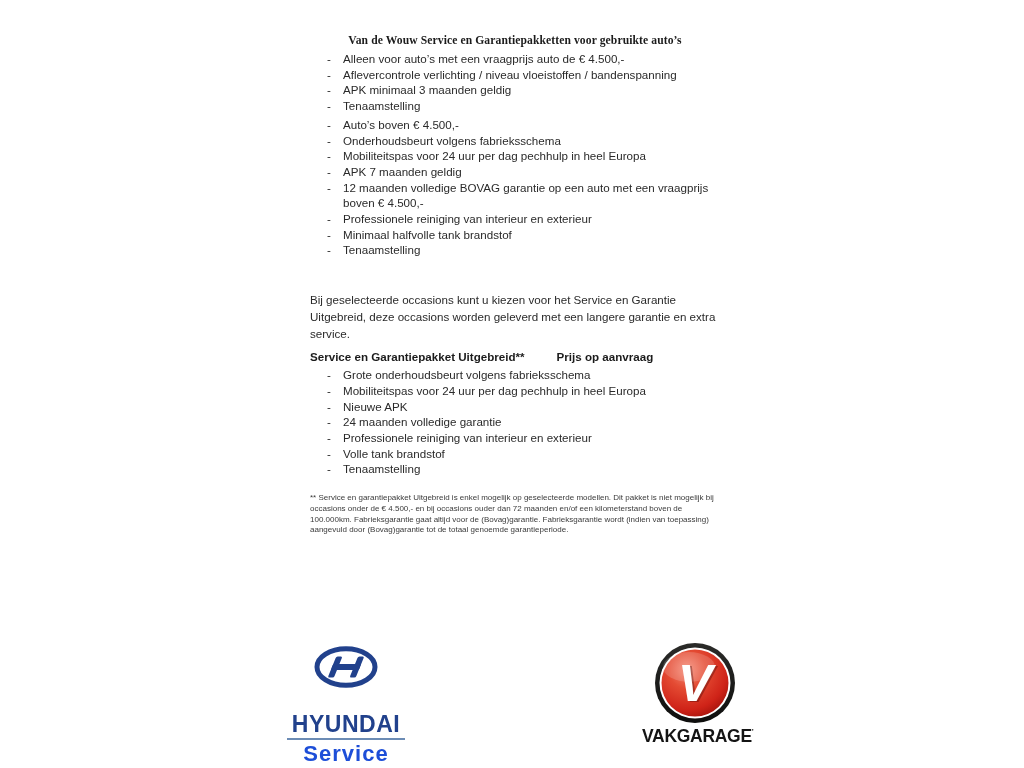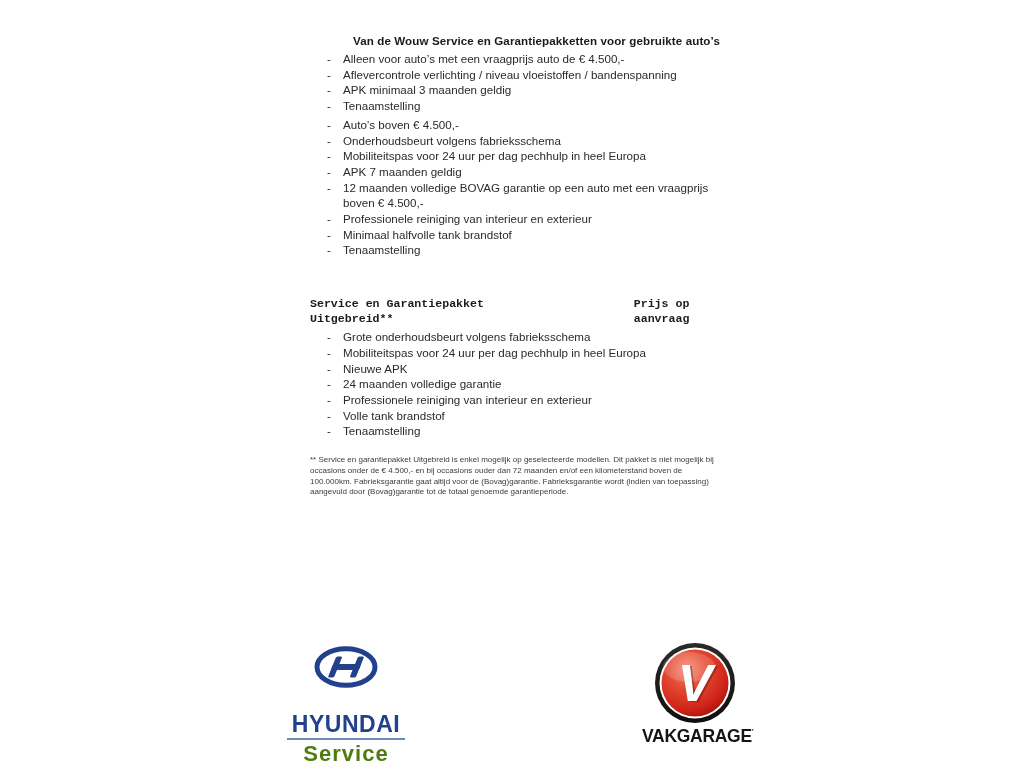--- a/index.html
+++ b/index.html
@@ -2,30 +2,30 @@
 <html><head>
 <meta charset="utf-8">
 <style>
   html, body { margin:0; padding:0; background:#ffffff; }
   .page {
     position:relative; width:1024px; height:768px; background:#ffffff;
     font-family:"Liberation Sans", sans-serif; color:#262626; overflow:hidden;
   }
   .column { position:absolute; left:310px; top:0; width:410px; }
   .doc-title {
-    margin:33px 0 0; text-align:right; font-size:11.6px; font-weight:700;
-    color:#1b1b1b; letter-spacing:0.1px; line-height:15px;
+    margin:33px 0 0; text-align:center; font-size:11.6px; font-weight:700;
+    color:#1b1b1b; letter-spacing:0.1px; line-height:15px;font-family:Liberation Serif, serif;
   }
   .sec-heading {
     font-size:11.6px; font-weight:700; color:#1b1b1b; line-height:15px;
     white-space:pre-wrap;
   }
   .h1 { margin-top:33px; }
   .h2 { margin-top:27px; }
-  .h3row { margin-top:38px; display:flex;font-family:Liberation Mono, monospace; }
+  .h3row { margin-top:7px; display:flex; }
   .price { margin-left:32px;text-align:center; }
   ul.blist {
     list-style:none; margin:3px 0 0; padding:0 0 0 17px;
     font-size:11.6px; line-height:15.7px; color:#2a2a2a;
   }
   li.bitem { display:flex; }
   .dash { width:16px; flex:none; }
   .btext { flex:1; }
   p.intro { margin:33px 0 0; font-size:11.6px; line-height:17px; color:#2a2a2a; width:410px; }
   p.footnote { margin:16px 0 0; font-size:8px; line-height:10.8px; color:#3a3a3a; width:406px; }
@@ -33,21 +33,21 @@
   
   .logo { position:absolute; }
   .hyundai { left:287px; top:646px; width:118px; text-align:center; }
   .hy-oval { display:block; margin:0 auto; }
   .hy-word {
     margin-top:24px; font-size:23px; font-weight:700; color:#21418c;
     letter-spacing:0.5px; line-height:24px;
   }
   .hy-rule { height:2px; background:#6c8cb5; margin-top:2px; }
   .hy-sub {
-    margin-top:2px; font-size:22px; font-weight:700; color:#4d7c0f;
+    margin-top:2px; font-size:22px; font-weight:700; color:#1d4ed8;
     letter-spacing:1px; line-height:24px;
   }
   .wouw { left:446px; top:664px; width:158px; height:64px; }
   .vak { left:642px; top:642px; width:106px; text-align:center; }
   .vak svg { display:block; margin:0 auto; }
   .vak-word {
     margin-top:3px; font-size:17.5px; font-weight:700; color:#141414;
     letter-spacing:-0.3px; line-height:18px; white-space:nowrap;
   }
   .vak-tm { font-size:7px; vertical-align:top; line-height:10px; }
@@ -110,20 +110,21 @@
         <li class="bitem">
         <span class="dash">-</span>
         <span class="btext">Minimaal halfvolle tank brandstof</span>
       </li>
         <li class="bitem">
         <span class="dash">-</span>
         <span class="btext">Tenaamstelling</span>
       </li>
       </ul>
 
+    <p class="intro">Bij geselecteerde occasions kunt u kiezen voor het Service en Garantie Uitgebreid, deze occasions worden geleverd met een langere garantie en extra service.</p>
 
     <div class="sec-heading h3row">
       <span>Service en Garantiepakket Uitgebreid**</span>
       <span class="price">Prijs op aanvraag</span>
     </div>
 
     <ul class="blist">
         <li class="bitem">
         <span class="dash">-</span>
         <span class="btext">Grote onderhoudsbeurt volgens fabrieksschema</span>

